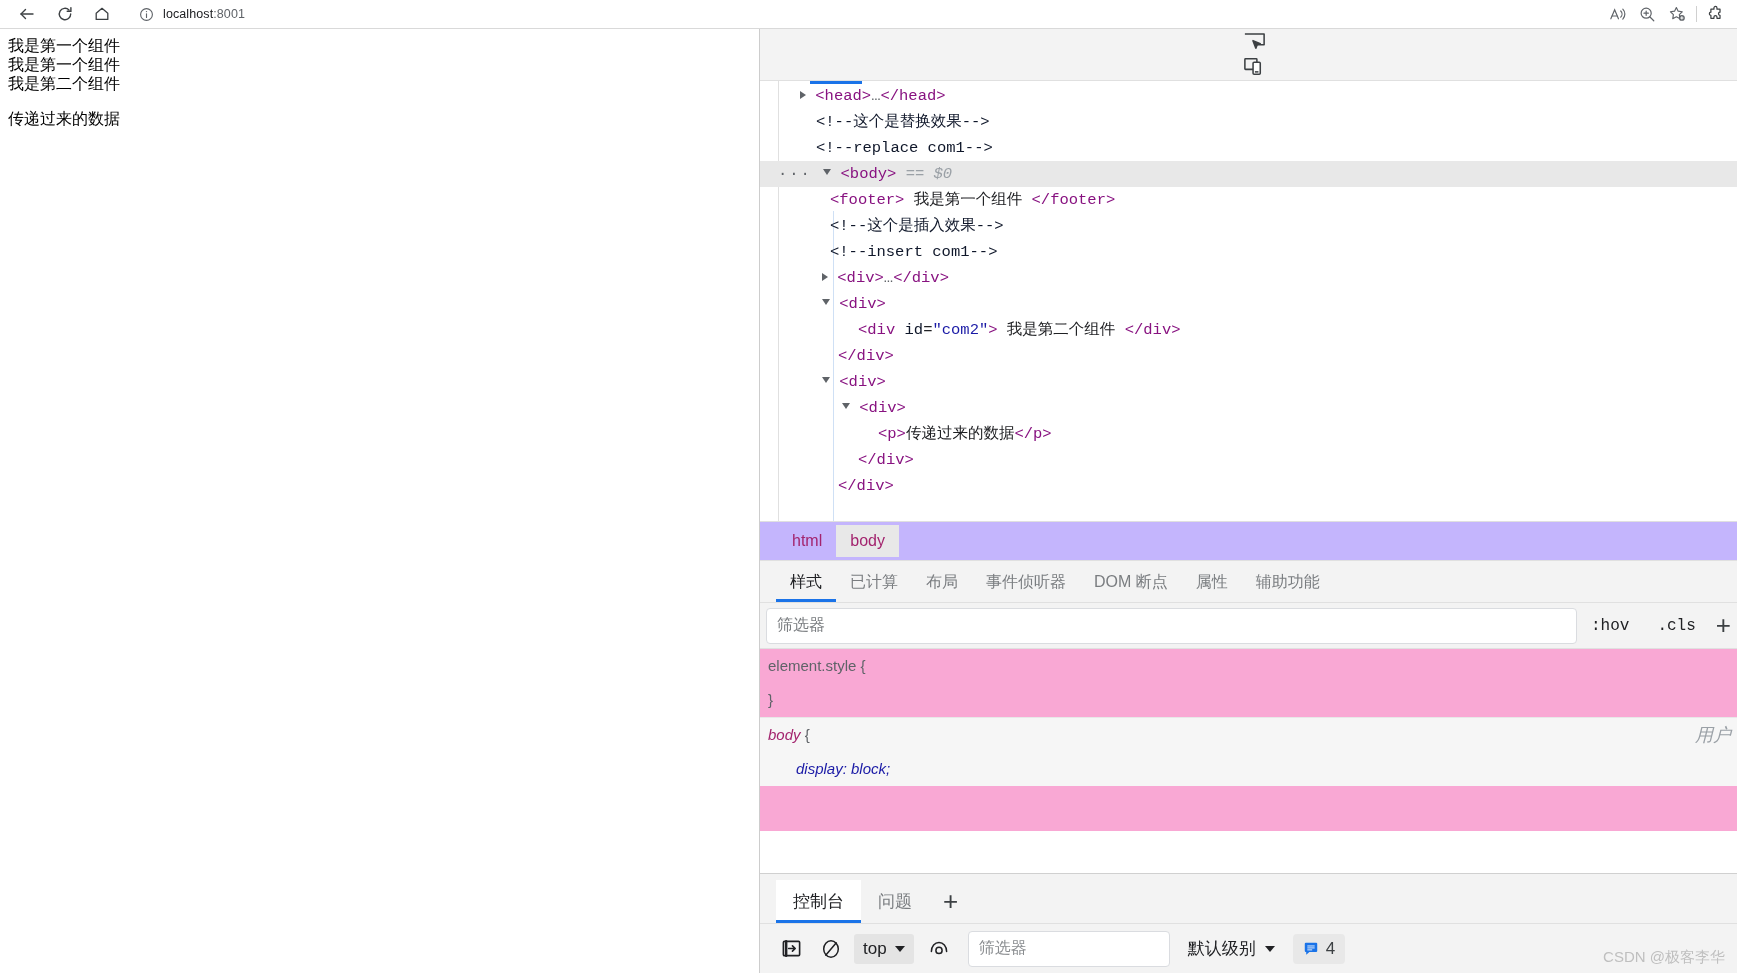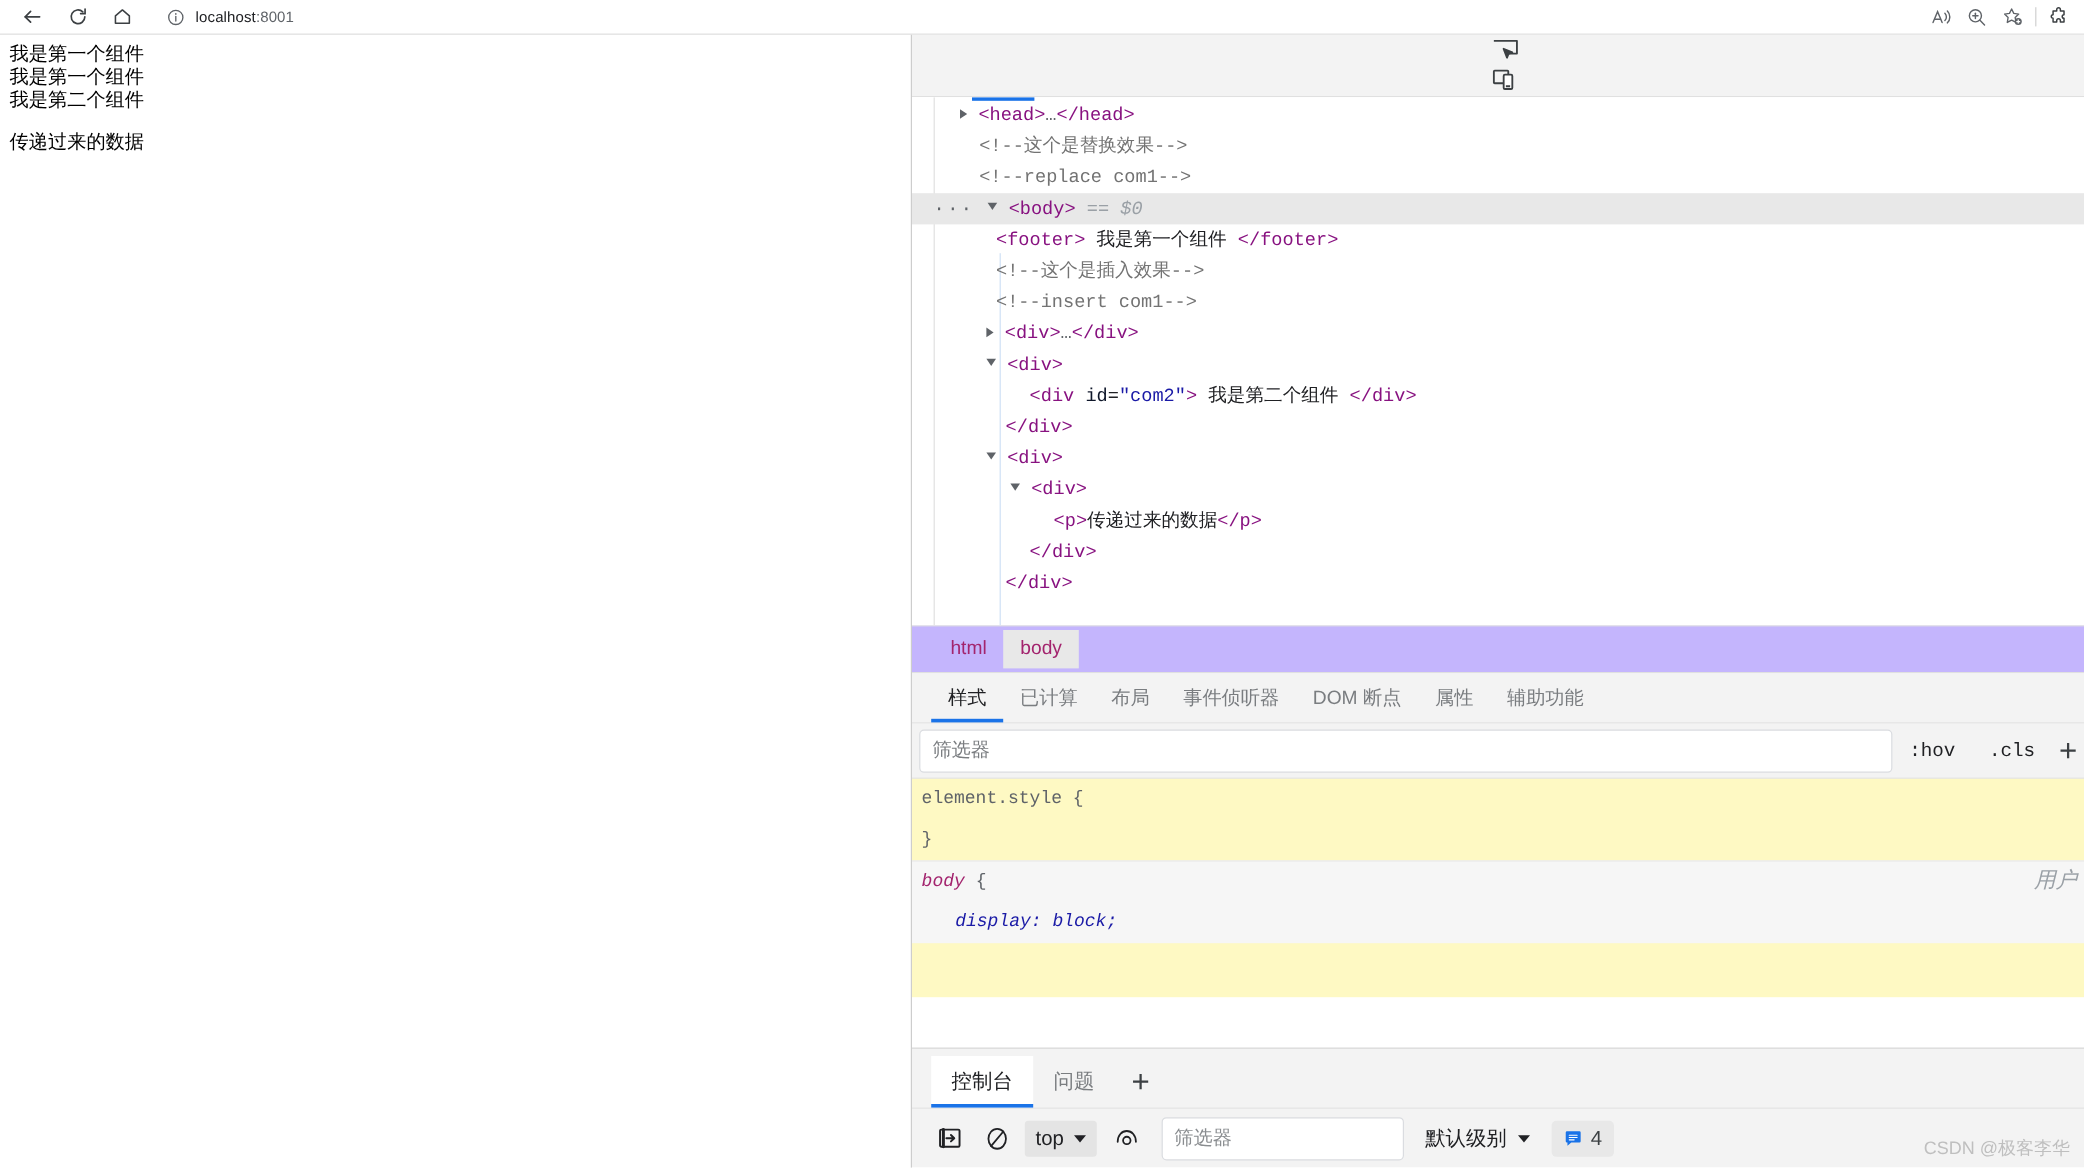--- a/index.html
+++ b/index.html
@@ -219,21 +219,21 @@
   }
   .tri-down {
     border-top: 6px solid #5f6368;
     border-left: 4.5px solid transparent;
     border-right: 4.5px solid transparent;
     vertical-align: 3px;
   }
   .tag-name { color: #881280; }
   .attr-name { color: #0f172a; }
   .attr-val { color: #1a1aa6; }
-  .comment { color: #737373; }
+  .comment { color: #0f172a; }
   .txt { color: #202124; }
   .ellipsis { color: #5f6368; }
   .eq-dollar { color: #9aa0a6; font-style: italic; }
   .dom-dots { color: #5f6368; letter-spacing: 2px; }
   .blue-underline-stub {
     position: absolute;
     left: 50px; top: 0;
     width: 52px; height: 3px;
     background: #1a73e8;
   }
@@ -322,23 +322,23 @@
   #styles-add-rule {
     font-size: 26px;
     color: #3c4043;
     font-weight: 300;
     padding: 0 6px 0 6px;
   }
 
   
   #styles-content {
     height: 182px;
-    background: #fef9c3;
+    background: #f9a8d4;
     overflow: hidden;
-    font-family: Liberation Mono, monospace;
+    font-family: Liberation Sans, sans-serif;
     font-size: 15px;
     line-height: 34px;
     color: #202124;
     box-sizing: border-box;
   }
   .rule-block { padding-left: 8px; }
   .rule-block.shaded {
     background: #f6f6f6;
     border-top: 1px solid #e8e8e8;
     position: relative;

